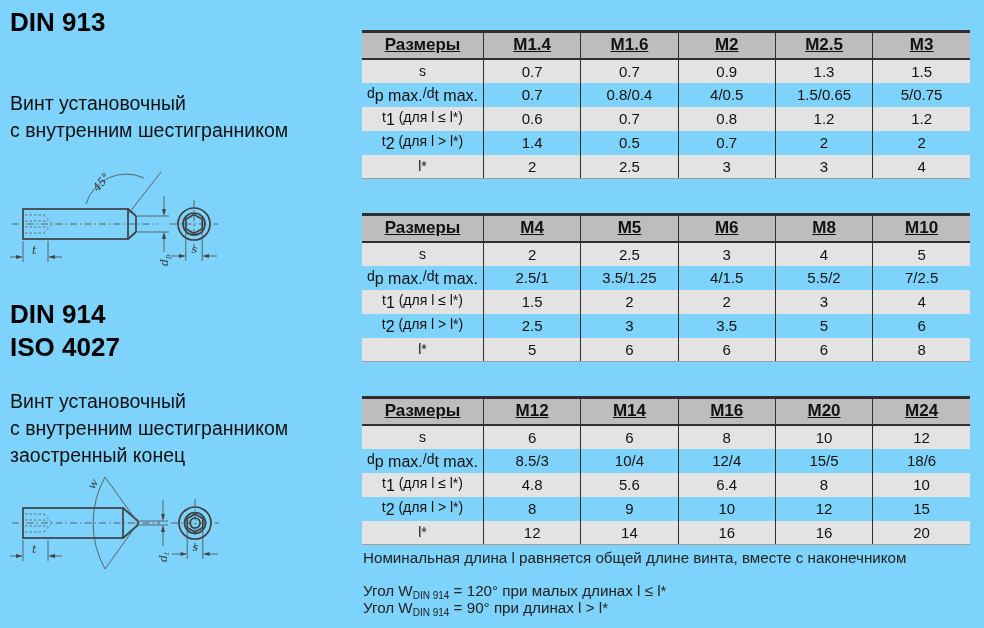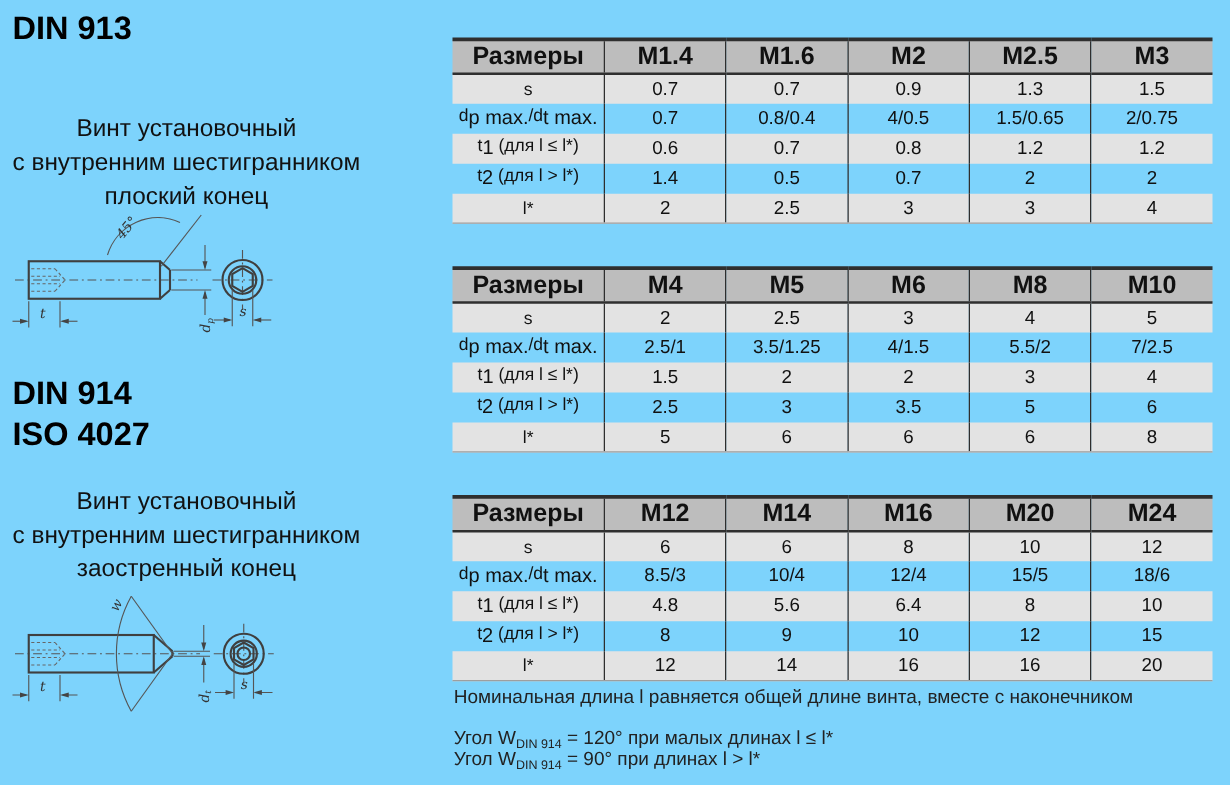--- a/index.html
+++ b/index.html
@@ -9,39 +9,39 @@
     --heavy-border:#2f2f2f;
     --bottom-border:#9e9e9e;
     --text-color:#111111;
   }
   html,body{margin:0;padding:0;background:#ffffff;}
   body{font-family:"Liberation Sans","DejaVu Sans",sans-serif;color:var(--text-color);}
   .page{position:relative;width:984px;height:628px;background:#7dd3fc;overflow:hidden;}
 
   
   .std-block{position:absolute;left:10px;font-size:26px;font-weight:700;line-height:33px;color:#000;}
-  .desc-block{position:absolute;left:10px;font-size:19.5px;line-height:27px;color:#111;text-align:center;}
+  .desc-block{position:absolute;left:10px;font-size:19.5px;line-height:27px;color:#111;}
 
   
   .drawing{position:absolute;}
   .outline line,.outline rect,.outline circle,.outline polygon{stroke:#3f3f3f;stroke-width:1.7;fill:none;}
   .thin line,.thin path{stroke:#555;stroke-width:0.9;fill:none;}
   .centerline{stroke-dasharray:7 3 1.5 3;}
   .hidden-line line{stroke:#666;stroke-width:0.9;stroke-dasharray:2.5 2;}
   .arrow{fill:#444;stroke:none;}
   .dim-label{font-family:"DejaVu Serif","Liberation Serif",serif;font-style:italic;font-size:11px;fill:#333;}
   .svg-sub{font-size:7px;}
 
   
   .dim-table{position:absolute;left:362px;width:608px;border-collapse:collapse;table-layout:fixed;}
   .dim-table th,.dim-table td{padding:0;text-align:center;vertical-align:middle;}
   .dim-table thead tr{height:27px;}
   .dim-table tbody tr{height:24px;}
-  .dim-table thead th{background:var(--header-bg);font-weight:700;font-size:20px;
-      border-top:3px solid var(--heavy-border);border-bottom:2.5px solid var(--heavy-border);}
+  .dim-table thead th{background:var(--header-bg);font-weight:700;font-size:17px;
+      border-top:3px solid var(--heavy-border);border-bottom:2.5px solid var(--heavy-border);text-decoration:underline;}
   .dim-table th + th,.dim-table td + td{border-left:1.5px solid var(--table-border);}
   .dim-table tbody tr:nth-child(odd){background:var(--row-alt-bg);}
   .dim-table tbody tr:last-child td{border-bottom:1.5px solid var(--bottom-border);}
   .dim-table td{font-size:15px;}
   .dim-table td.row-label{font-size:14px;}
   .label-col{width:121px;}
   .sub{font-size:16px;vertical-align:-2.5px;}
   #table1{top:30px;} #table2{top:213px;} #table3{top:396px;}
 
   
@@ -53,21 +53,20 @@
 
 <div class="page">
 
   <div class="std-block" style="top:6px">
     <div>DIN 913</div>
   </div>
 
   <div class="desc-block" style="top:90px">
     <div>Винт установочный</div>
     <div>с внутренним шестигранником</div>
-    <div>плоский конец</div>
   </div>
 
   <svg class="drawing" style="left:8px;top:166px" width="228" height="122" viewBox="0 0 228 122">
     <g class="thin">
       <line class="centerline" x1="4" y1="58" x2="150" y2="58"></line>
       <line class="centerline" x1="186" y1="34" x2="186" y2="82"></line>
       <line class="centerline" x1="162" y1="58" x2="210" y2="58"></line>
     </g>
     <g class="outline">
       <rect x="15" y="43" width="105" height="30"></rect>
@@ -219,21 +218,21 @@
           <td>0.9</td>
           <td>1.3</td>
           <td>1.5</td>
         </tr>
         <tr>
           <td class="label-col row-label"><span>d</span><span class="sub">p max.</span><span>/d</span><span class="sub">t max.</span></td>
           <td>0.7</td>
           <td>0.8/0.4</td>
           <td>4/0.5</td>
           <td>1.5/0.65</td>
-          <td>2/0.75</td>
+          <td>5/0.75</td>
         </tr>
         <tr>
           <td class="label-col row-label"><span>t</span><span class="sub">1</span><span> (для l ≤ l*)</span></td>
           <td>0.6</td>
           <td>0.7</td>
           <td>0.8</td>
           <td>1.2</td>
           <td>1.2</td>
         </tr>
         <tr>

